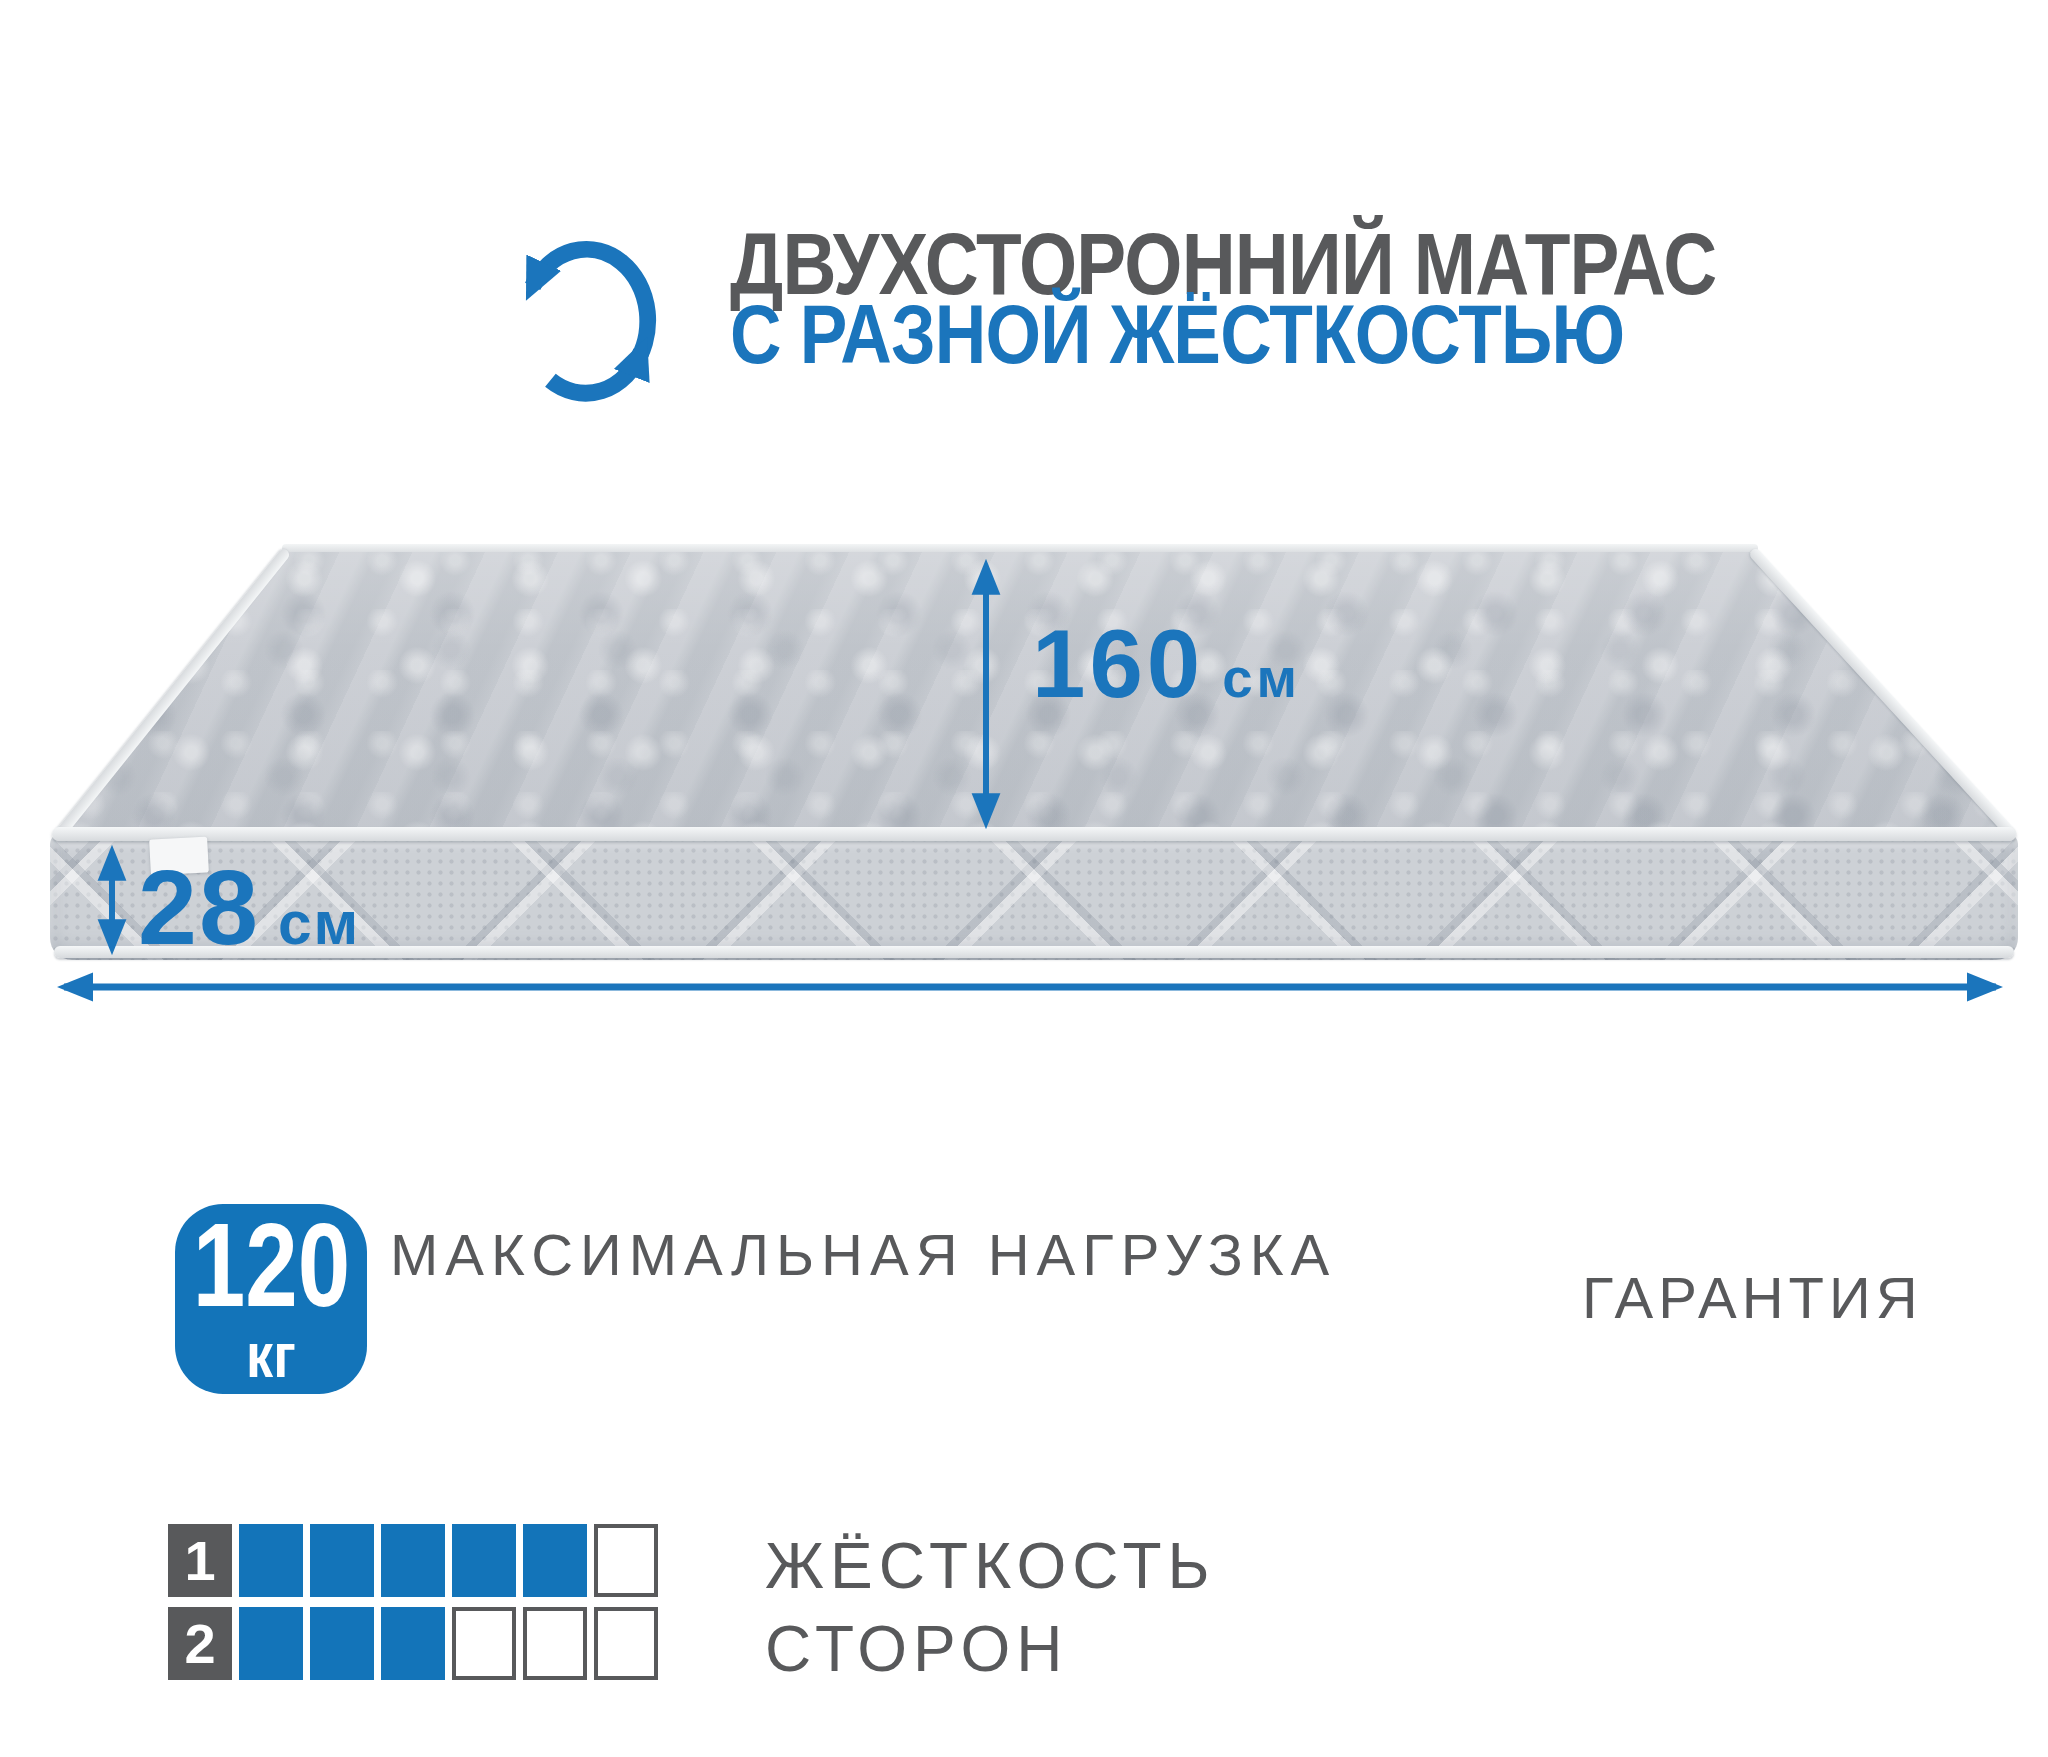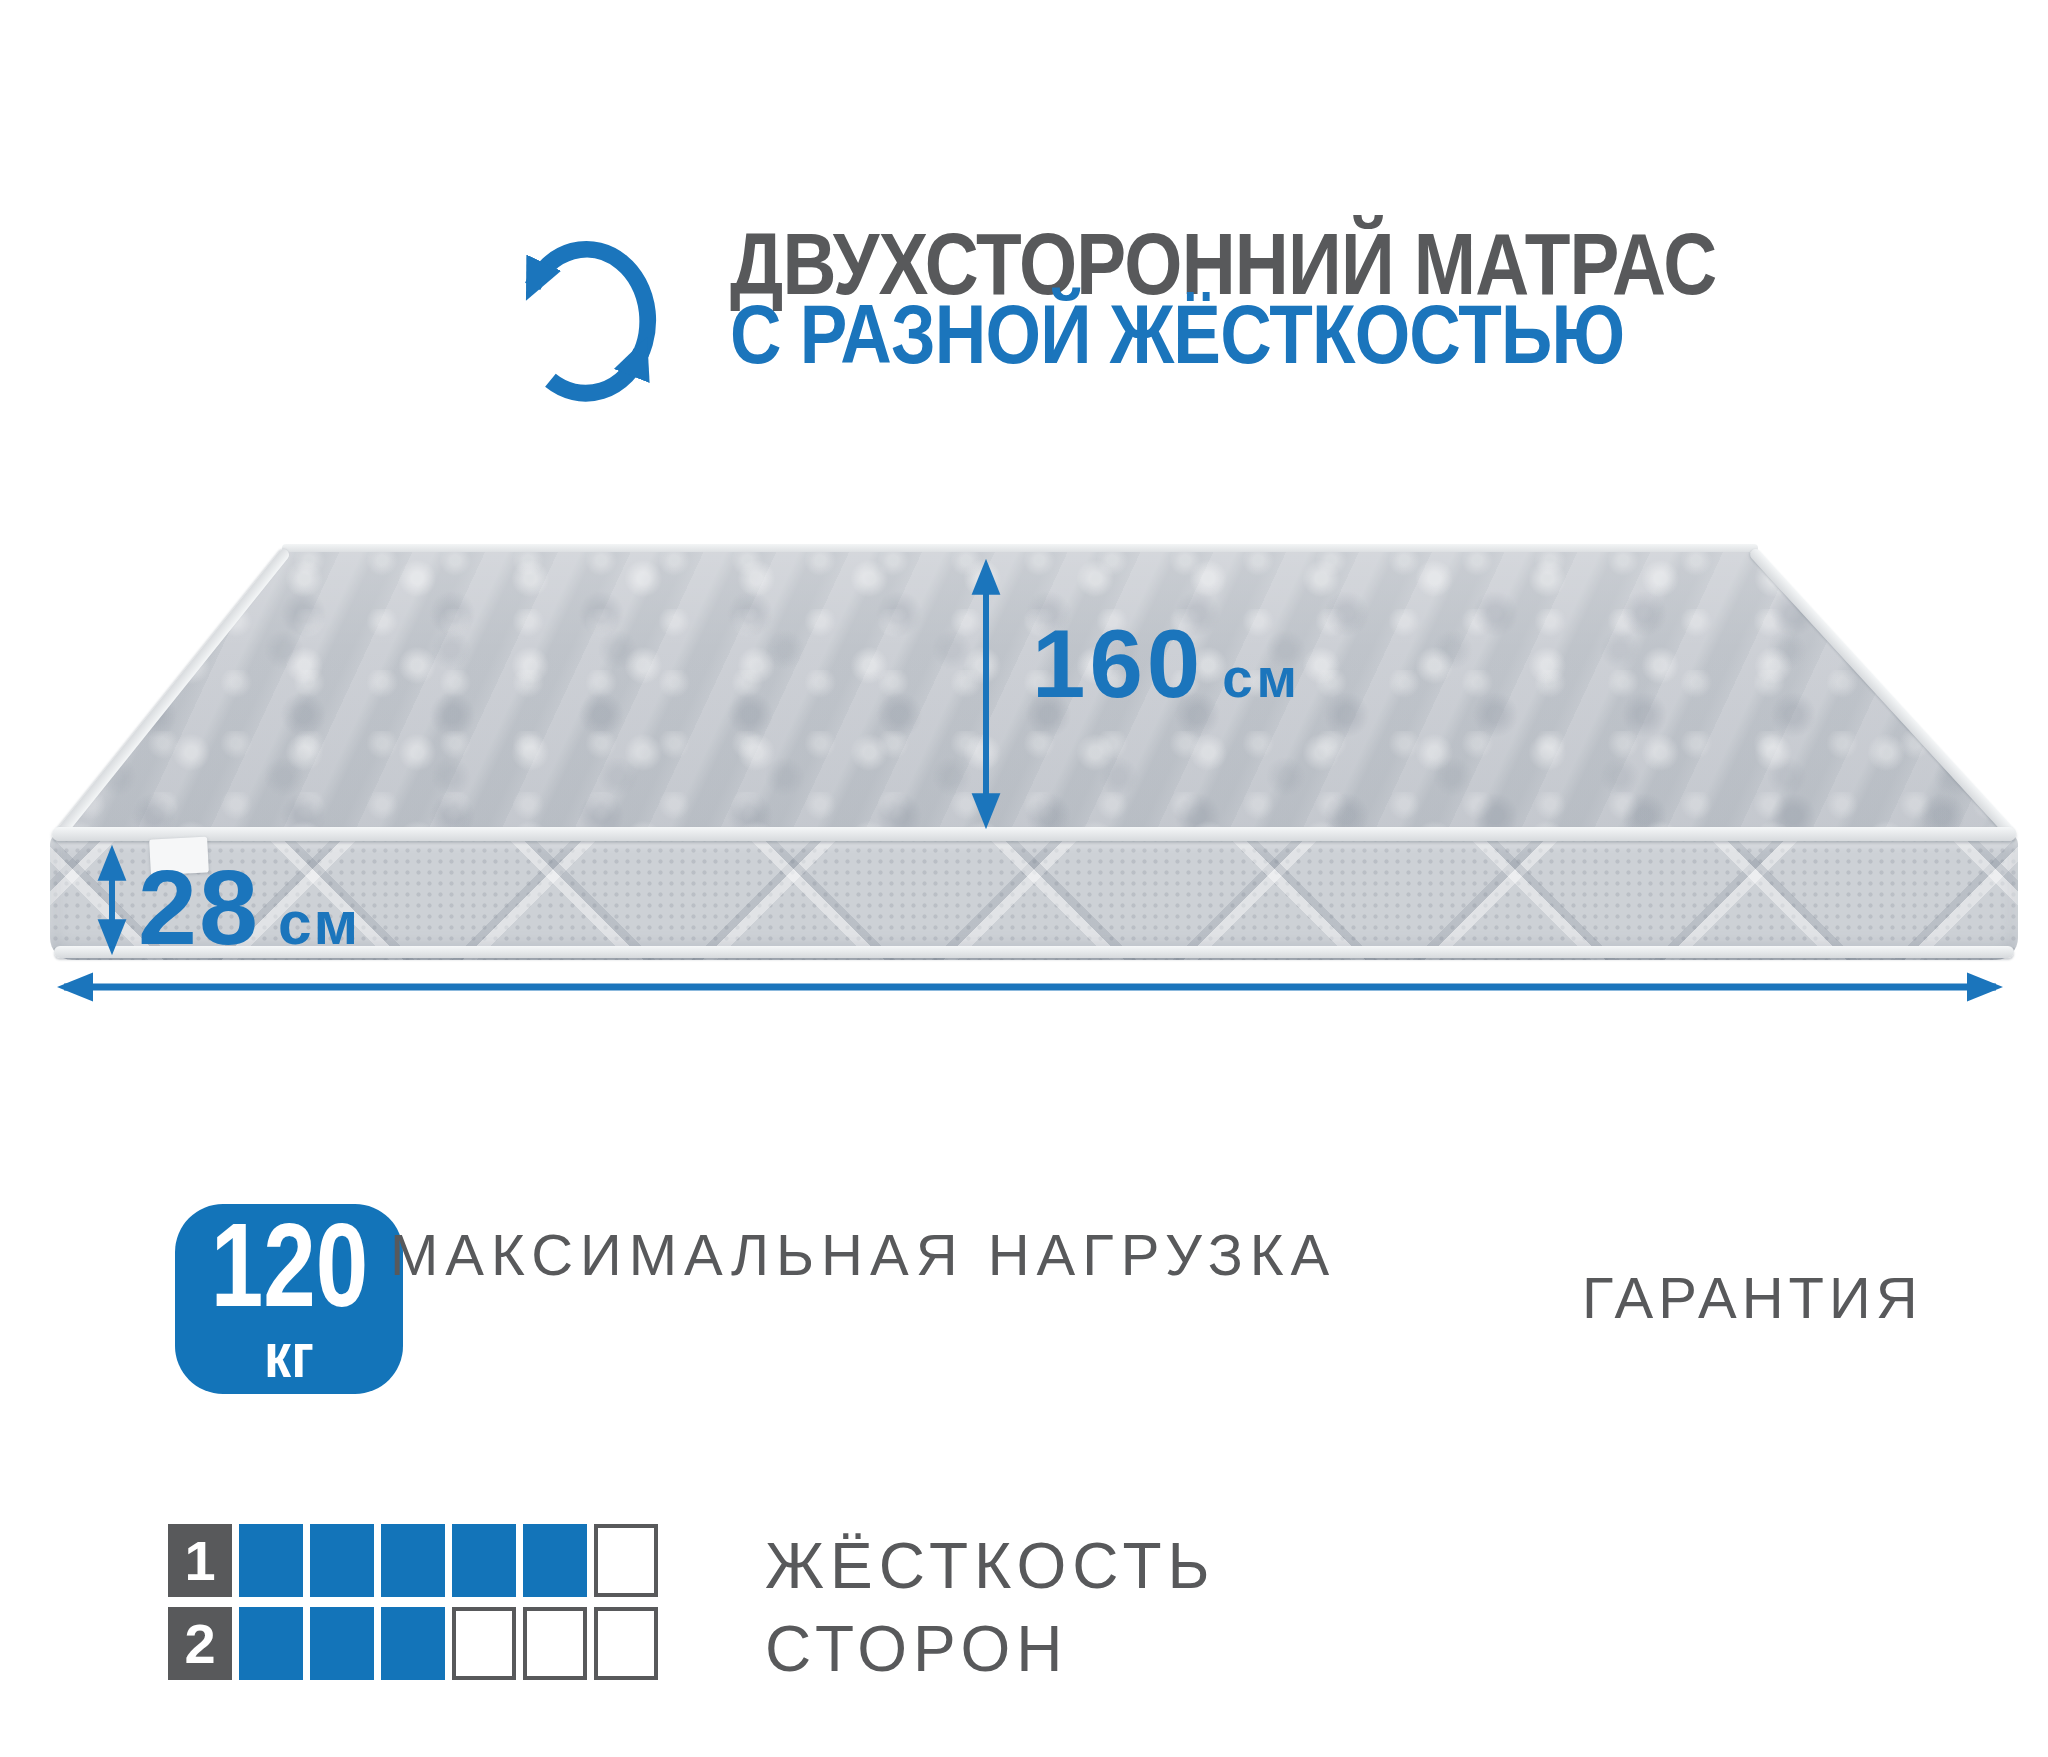--- a/index.html
+++ b/index.html
@@ -77,21 +77,21 @@
   .dim .unit{font-size:.57em;font-weight:bold;margin-left:18px;}
   .dim-160{left:1032px;top:572px;font-size:96px;letter-spacing:4px;}
   .dim-22{left:138px;top:810px;font-size:106px;letter-spacing:2px;}
   .dim-190{left:826px;top:952px;font-size:106px;letter-spacing:2px;}
 
   
   .badge{background:var(--accent-deep);border-radius:48px;display:flex;flex-direction:column;
     align-items:center;justify-content:center;color:#fff;text-align:center;}
   .badge .num{font-size:118px;font-weight:bold;line-height:.92;transform:scaleX(.80);}
   .badge .bunit{font-size:63px;font-weight:bold;line-height:1;transform:scaleX(.86);margin-top:4px;}
-  .badge-120{left:175px;top:1160px;width:228px;height:190px;}
+  .badge-120{left:175px;top:1160px;width:192px;height:190px;}
   .badge-18{left:1355px;top:1160px;width:200px;height:190px;}
   .load-text{left:390px;top:1173px;font-size:58px;color:var(--dark);letter-spacing:7px;
     line-height:1.32;white-space:nowrap;text-align:right;}
   .guarantee-text{left:1582px;top:1225px;font-size:58px;color:var(--dark);letter-spacing:5px;
     line-height:1;white-space:nowrap;}
 
   
   .hardness-grid{left:168px;top:1480px;}
   .h-row{display:flex;gap:7px;margin-bottom:10px;}
   .h-cell{width:64px;height:73px;box-sizing:border-box;}

